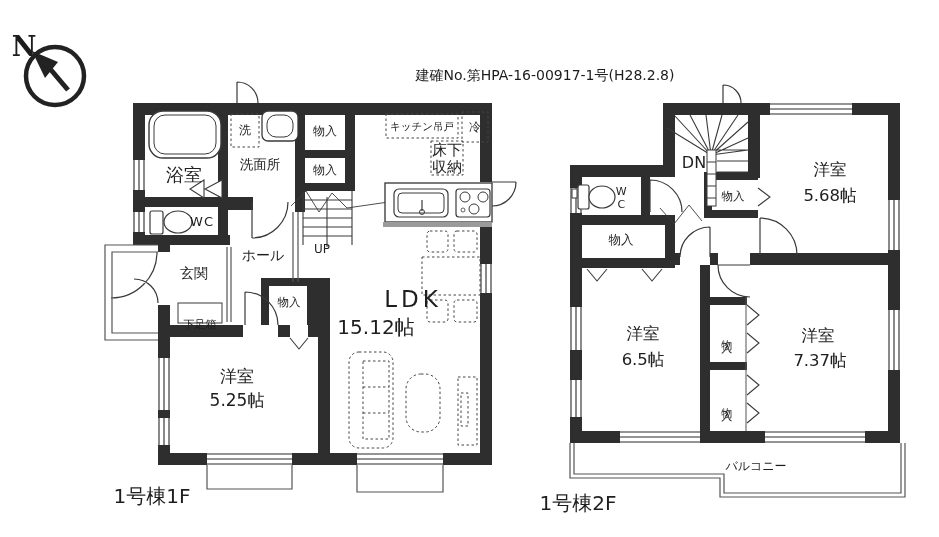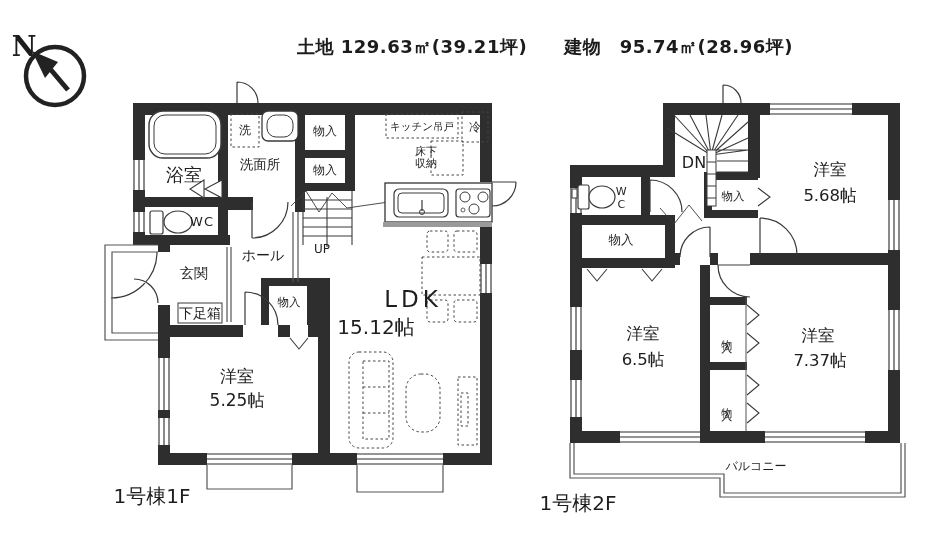--- a/index.html
+++ b/index.html
@@ -16,21 +16,21 @@
         font-size:14px;font-weight:500;white-space:nowrap;}
   .north{position:absolute;left:24px;top:46px;transform:translate(-50%,-50%);
          font-family:"DejaVu Serif","Liberation Serif",serif;font-weight:700;font-size:27px;}
   .floorlbl{font-size:20px;font-weight:500;}
 </style>
 </head>
 <body>
 
 <div class="stage">
 
-  <div class="hdr1">土地 129.63㎡(39.21坪)　　建物　95.74㎡(28.96坪)</div>
+  <div class="hdr2">建確No.第HPA-16-00917-1号(H28.2.8)</div>
 
   <div class="north">N</div>
 
   <svg class="plan-svg" viewBox="0 0 939 537" xmlns="http://www.w3.org/2000/svg">
 
     <g>
       <circle cx="55" cy="76" r="29" fill="none" stroke="#222" stroke-width="4.5"></circle>
       <line x1="68" y1="90" x2="46" y2="64" stroke="#222" stroke-width="5"></line>
       <polygon points="32,51 58,62 45,78" fill="#222"></polygon>
     </g>
@@ -179,29 +179,29 @@
 
   <div class="lbl" style="left:184px;top:175px;font-size:18px">浴室</div>
   <div class="lbl" style="left:245px;top:130px;font-size:12px">洗</div>
   <div class="lbl" style="left:260px;top:164px;font-size:13.5px">洗面所</div>
   <div class="lbl" style="left:325px;top:131px;font-size:12px">物入</div>
   <div class="lbl" style="left:325px;top:170px;font-size:12px">物入</div>
   <div class="lbl" style="left:202px;top:222px;font-size:13px;letter-spacing:1px">WC</div>
   <div class="lbl" style="left:263px;top:255px;font-size:14px">ホール</div>
   <div class="lbl" style="left:322px;top:249px;font-size:12px">UP</div>
   <div class="lbl" style="left:194px;top:273px;font-size:14px">玄関</div>
-  <div class="lbl" style="left:200px;top:313px;font-size:14px">下足箱</div>
+  <div class="lbl" style="left:200px;top:325px;font-size:11px">下足箱</div>
   <div class="lbl" style="left:289px;top:302px;font-size:11.5px">物入</div>
   <div class="lbl" style="left:237px;top:377px;font-size:17px">洋室</div>
   <div class="lbl" style="left:237px;top:401px;font-size:17px">5.25帖</div>
   <div class="lbl" style="left:413px;top:299px;font-size:23px;letter-spacing:4px">LDK</div>
   <div class="lbl" style="left:376px;top:327px;font-size:20px">15.12帖</div>
   <div class="lbl" style="left:422px;top:127px;font-size:10.5px">キッチン吊戸</div>
   <div class="lbl" style="left:475px;top:127px;font-size:12px">冷</div>
-  <div class="lbl wrap2" style="left:426px;top:158px;font-size:11px">床下収納</div>
+  <div class="lbl wrap2" style="left:447px;top:158px;font-size:15px">床下収納</div>
   <div class="lbl floorlbl" style="left:152px;top:496px">1号棟1F</div>
 
   <div class="lbl" style="left:694px;top:163px;font-size:16px">DN</div>
   <div class="lbl vert" style="left:621px;top:198px;font-size:11px;letter-spacing:0">WC</div>
   <div class="lbl" style="left:733px;top:196px;font-size:11.5px">物入</div>
   <div class="lbl" style="left:830px;top:170px;font-size:16.5px">洋室</div>
   <div class="lbl" style="left:830px;top:196px;font-size:16.5px">5.68帖</div>
   <div class="lbl" style="left:621px;top:240px;font-size:12.5px">物入</div>
   <div class="lbl" style="left:643px;top:334px;font-size:16.5px">洋室</div>
   <div class="lbl" style="left:643px;top:360px;font-size:16.5px">6.5帖</div>

